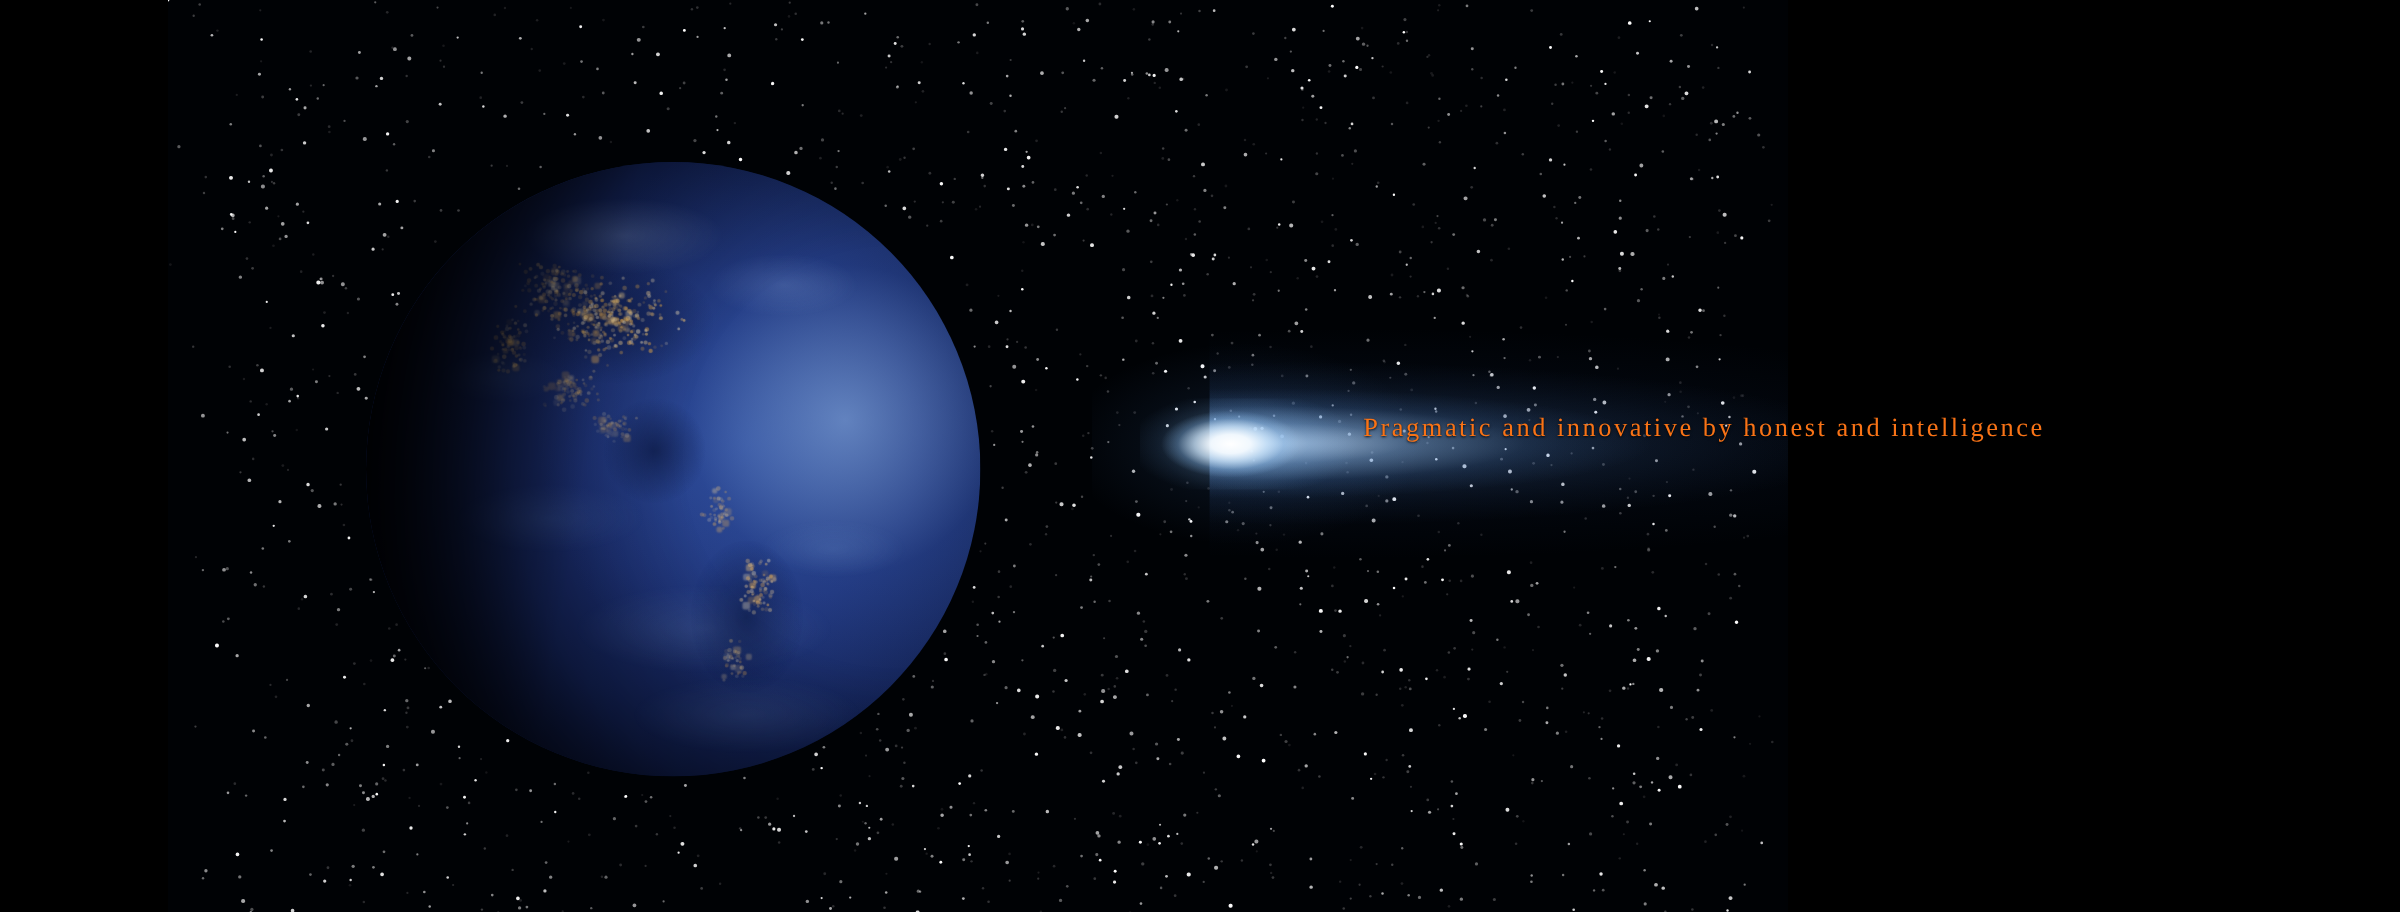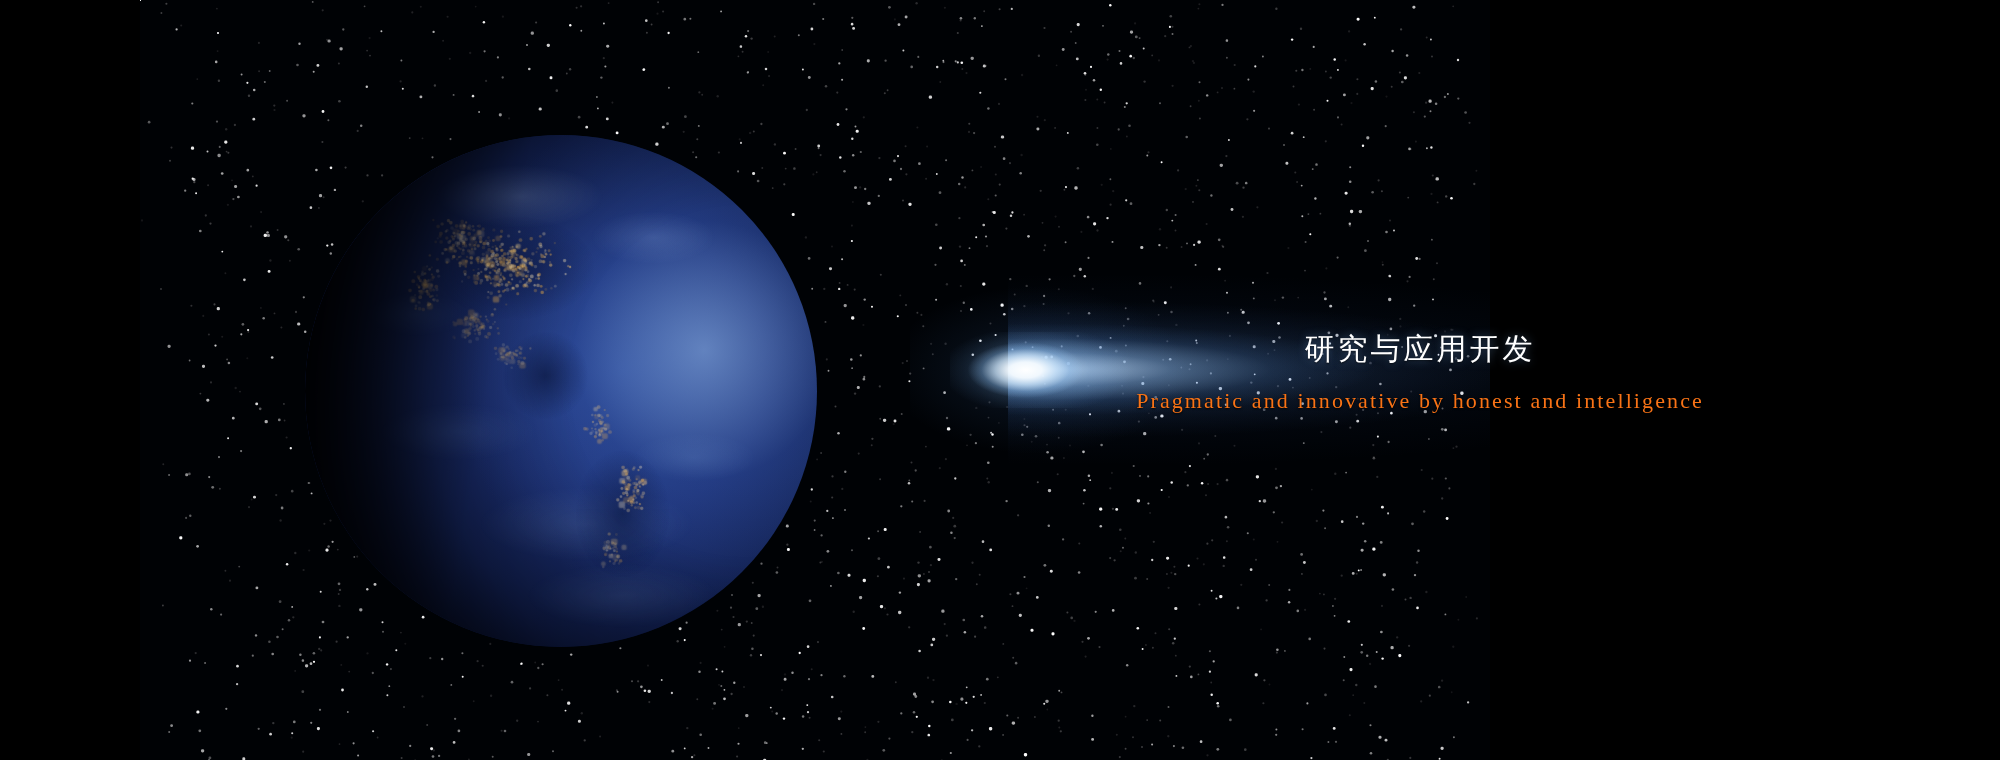--- a/index.html
+++ b/index.html
@@ -217,18 +217,17 @@
     <div id="comet">
       <div id="comet-halo"></div>
       <div id="comet-tail"></div>
       <div id="comet-head"></div>
     </div>
 
   </div>
 
   <div id="copy">
     <div id="headline">
-      <span class="hl-line">研究与应用开发</span>
     </div>
     <div id="tagline">Pragmatic and innovative by honest and intelligence</div>
   </div>
 
 </div>
 
 </body></html>

